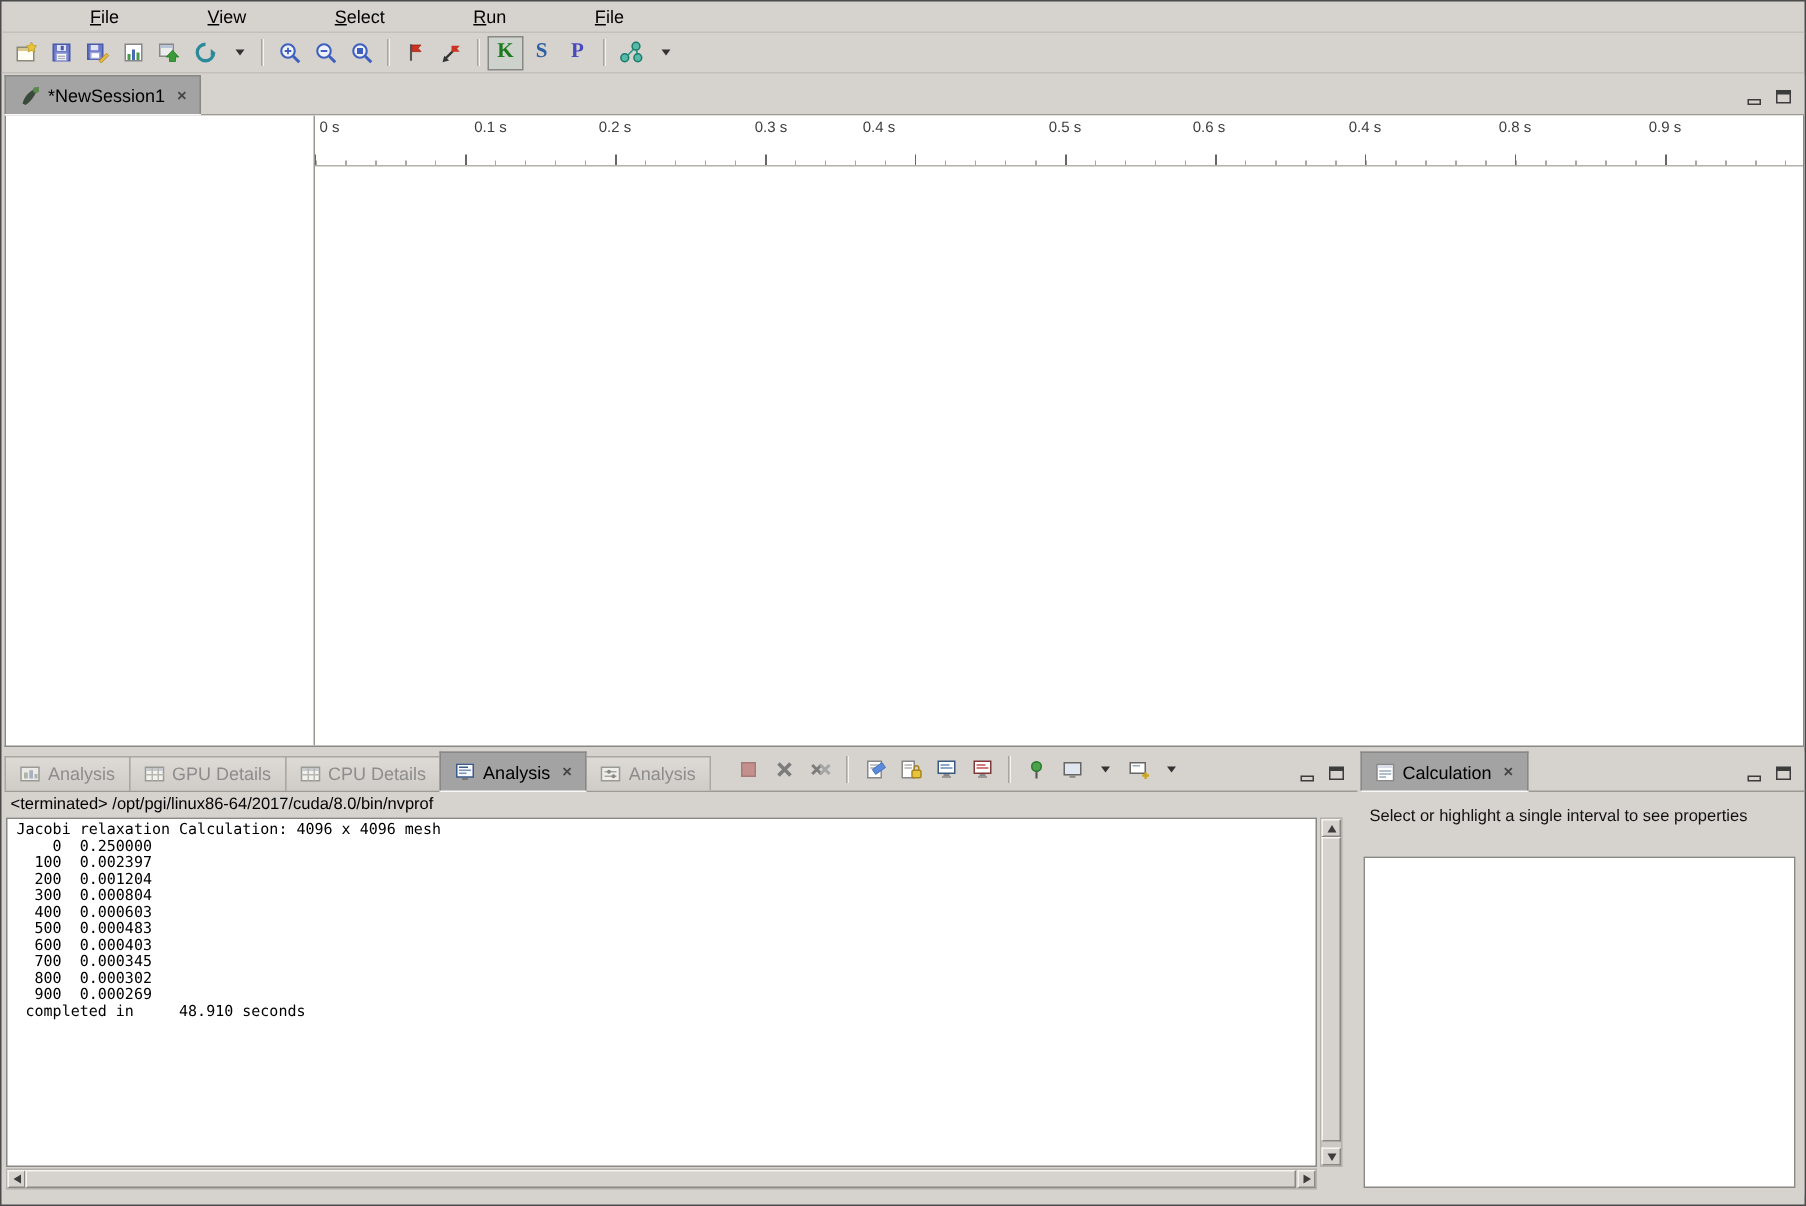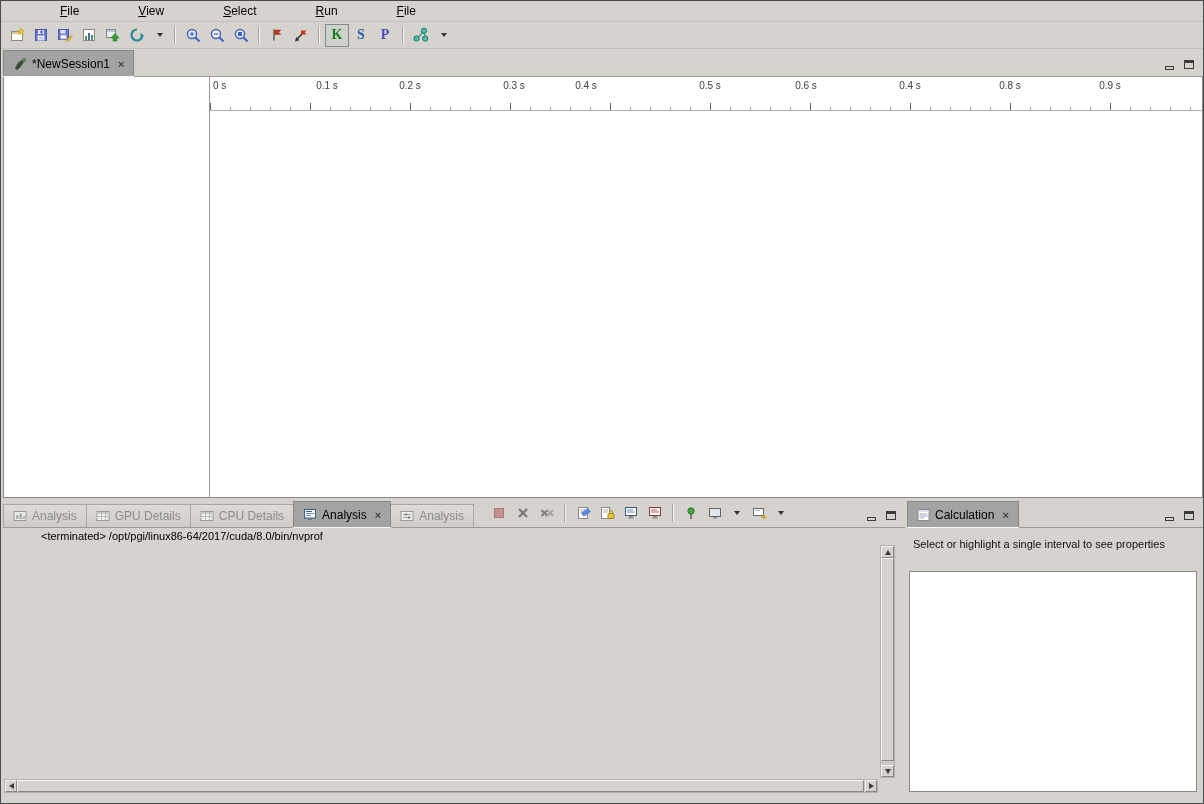--- a/index.html
+++ b/index.html
@@ -44,21 +44,21 @@
   .vsep { position:absolute; left:205px; top:0; bottom:0; width:1px; background:#9a9790; }
   .ruler { position:absolute; left:206px; right:0; top:0; height:34px; border-bottom:1px solid #b3b0ab; background:#fff; }
   .tick-label { position:absolute; top:3px; font-size:10px; color:#3c3c3c; transform:translateX(-50%); white-space:nowrap; }
   .tick-label.first { transform:none; }
   .ruler-minor { position:absolute; left:0; right:0; bottom:0; height:3px; background:repeating-linear-gradient(to right,#a8a8a8 0 1px,transparent 1px 20px); }
   .ruler-major { position:absolute; left:0; right:0; bottom:0; height:7px; background:repeating-linear-gradient(to right,#666 0 1px,transparent 1px 100px); }
 
   
   .view-toolbar { display:flex; align-items:center; margin-left:14px; padding-bottom:3px; }
   .console-view { flex:1; position:relative; background:#d6d3ce; }
-  .terminated-line { position:absolute; top:2px; left:4px; right:4px; height:14px; font-size:11px; white-space:nowrap; overflow:hidden;margin-left:34px; }
+  .terminated-line { position:absolute; top:2px; left:4px; right:4px; height:14px; font-size:11px; white-space:nowrap; overflow:hidden; }
   .console-box { position:absolute; top:17px; left:1px; right:27px; bottom:19px; background:#fff; border:1px solid #8a8884; overflow:hidden; padding:2px 0 0 6px; }
   .console-text { font-family:"DejaVu Sans Mono",monospace; font-size:10px; line-height:11px; color:#000; }
 
   
   .vscroll { position:absolute; top:17px; right:10px; bottom:19px; width:15px; background:#ccc9c4; border:1px solid #b5b2ad; }
   .hscroll { position:absolute; left:1px; right:27px; bottom:4px; height:14px; background:#ccc9c4; border:1px solid #b5b2ad; }
   .sb-btn { position:absolute; width:13px; height:12px; background:#d6d3ce; border:1px solid; border-color:#f5f4f0 #8a8884 #8a8884 #f5f4f0; display:flex; align-items:center; justify-content:center; }
   .vscroll .sb-btn { left:0; } .vscroll .sb-btn.a { top:0; } .vscroll .sb-btn.b { bottom:0; }
   .hscroll .sb-btn { top:0; height:12px; width:12px; } .hscroll .sb-btn.a { left:0; } .hscroll .sb-btn.b { right:0; }
   .sb-thumb { position:absolute; background:#d6d3ce; border:1px solid; border-color:#f5f4f0 #8a8884 #8a8884 #f5f4f0; }
@@ -387,20 +387,34 @@
             <span class="min-g"></span>
           </div>
         <div class="mm">
             <span class="max-g"></span>
           </div>
       </div>
     </div>
 
     <div class="console-view">
       <div class="terminated-line">&lt;terminated&gt; /opt/pgi/linux86-64/2017/cuda/8.0/bin/nvprof</div>
+      <div class="console-box">
+        <pre class="console-text">Jacobi relaxation Calculation: 4096 x 4096 mesh
+    0  0.250000
+  100  0.002397
+  200  0.001204
+  300  0.000804
+  400  0.000603
+  500  0.000483
+  600  0.000403
+  700  0.000345
+  800  0.000302
+  900  0.000269
+ completed in     48.910 seconds</pre>
+      </div>
       <div class="vscroll">
         <div class="sb-btn a">
             <span class="arr up"></span>
           </div>
         <div class="sb-thumb"></div>
         <div class="sb-btn b">
             <span class="arr down"></span>
           </div>
       </div>
       <div class="hscroll">

